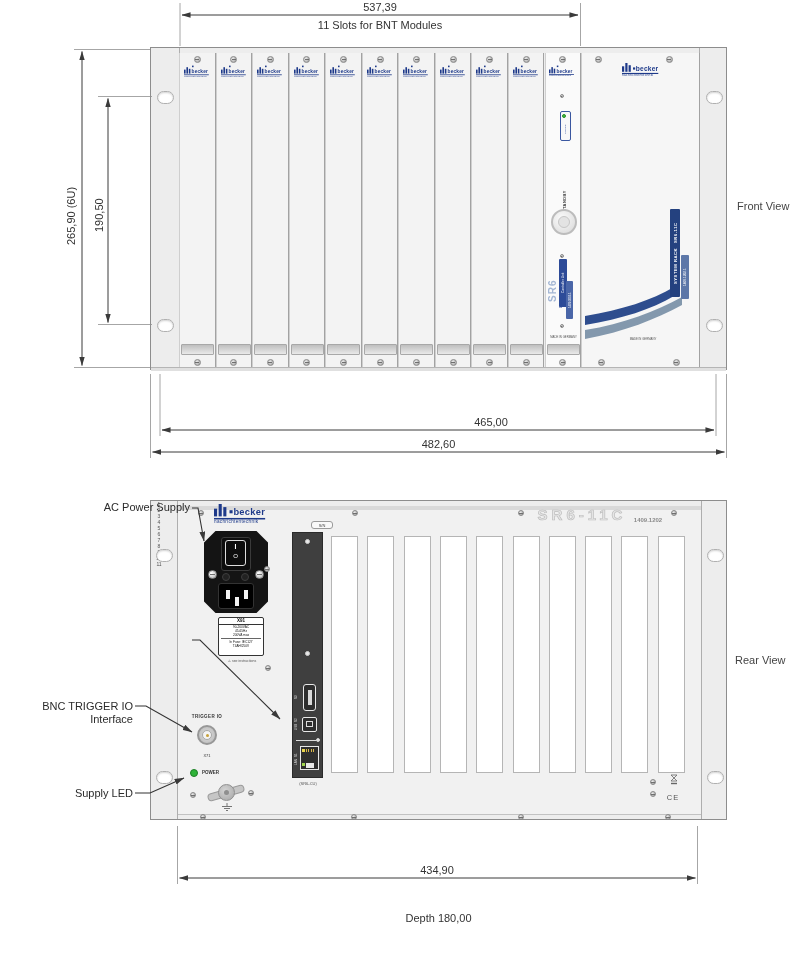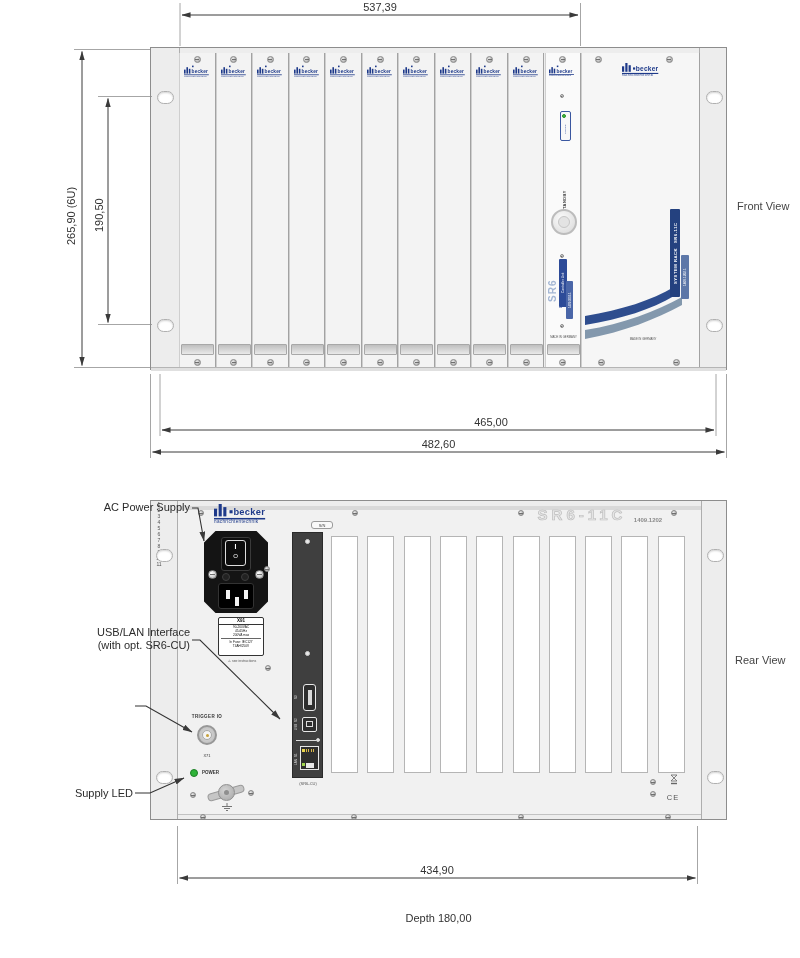--- a/index.html
+++ b/index.html
@@ -264,20 +264,21 @@
       <div class="screw" style="left: 262.1px; top: 310.5px; width: 7px; height: 7px;"></div>
       <div class="screw" style="left: 298.65px; top: 310.5px; width: 7px; height: 7px;"></div>
       <div class="screw" style="left: 335.2px; top: 310.5px; width: 7px; height: 7px;"></div>
       <div class="screw" style="left: 371.75px; top: 310.5px; width: 7px; height: 7px;"></div>
       <div class="screw" style="left: 408.3px; top: 310.5px; width: 7px; height: 7px;"></div>
       <div class="screw" style="left: 446.5px; top: 310.5px; width: 7px; height: 7px;"></div>
       <div class="screw" style="left: 521.5px; top: 310.5px; width: 7px; height: 7px;"></div>
     </div>
 
   <div class="dim" style="left:180px;top:1px;width:400px">537,39</div>
+  <div class="dim" style="left:180px;top:19px;width:400px">11 Slots for BNT Modules</div>
   <div class="vdim" style="left:64px;top:118px;width:14px;height:195px">265,90 (6U)</div>
   <div class="vdim" style="left:92px;top:150px;width:13px;height:130px">190,50</div>
   <div class="dim" style="left:160px;top:416px;width:662px">465,00</div>
   <div class="dim" style="left:150px;top:438px;width:577px">482,60</div>
   <div class="title" style="left:737px;top:200px">Front View</div>
 
   <div id="rearRack" class="rack" style="left:150px;top:500px;width:577px;height:320px">
     <div class="abs" style="left:26px;top:5px;width:525px;height:309px;background:#f1f1f1;border:1px solid #c2c2c2;box-sizing:border-box"></div>
     <div class="abs" style="left:26px;top:5px;width:525px;height:4px;background:#d9d9d9"></div>
     <div class="sep" style="left:26px"></div>
@@ -422,24 +423,21 @@
       <div class="screw" style="left: 514px; top: 313px; width: 6px; height: 6px;"></div>
       <div class="screw" style="left: 113px; top: 65px; width: 6px; height: 6px;"></div>
       <div class="screw" style="left: 114px; top: 164px; width: 6px; height: 6px;"></div>
       <div class="screw" style="left: 39px; top: 291px; width: 6px; height: 6px;"></div>
       <div class="screw" style="left: 97px; top: 289px; width: 6px; height: 6px;"></div>
       <div class="screw" style="left: 499px; top: 278px; width: 6px; height: 6px;"></div>
       <div class="screw" style="left: 499px; top: 290px; width: 6px; height: 6px;"></div>
     </div>
 
   <div class="callout" style="left:40px;top:501px;width:150px">AC Power Supply</div>
-  <div class="callout" style="left:20px;top:626px;width:170px">
-    <div>USB/LAN Interface</div>
-    <div>(with opt. SR6-CU)</div>
-  </div>
+  <div class="callout" style="left:0px;top:700px;width:133px">BNC TRIGGER IO Interface</div>
   <div class="callout" style="left:20px;top:787px;width:113px">Supply LED</div>
 
   <div class="dim" style="left:178px;top:864px;width:518px">434,90</div>
   <div class="title" style="left:735px;top:654px">Rear View</div>
   <div class="dim" style="left:150px;top:912px;width:577px">Depth 180,00</div>
 
   <svg viewBox="0 0 800 958" style="position:absolute;left:0;top:0;width:800px;height:958px;z-index:40;pointer-events:none">
     <defs>
       <marker id="ar" viewBox="0 0 10 6" refX="9.5" refY="3" markerWidth="9" markerHeight="5.4" orient="auto-start-reverse">
         <path d="M0,0 L10,3 L0,6 Z" fill="#3a3a3a"></path>

